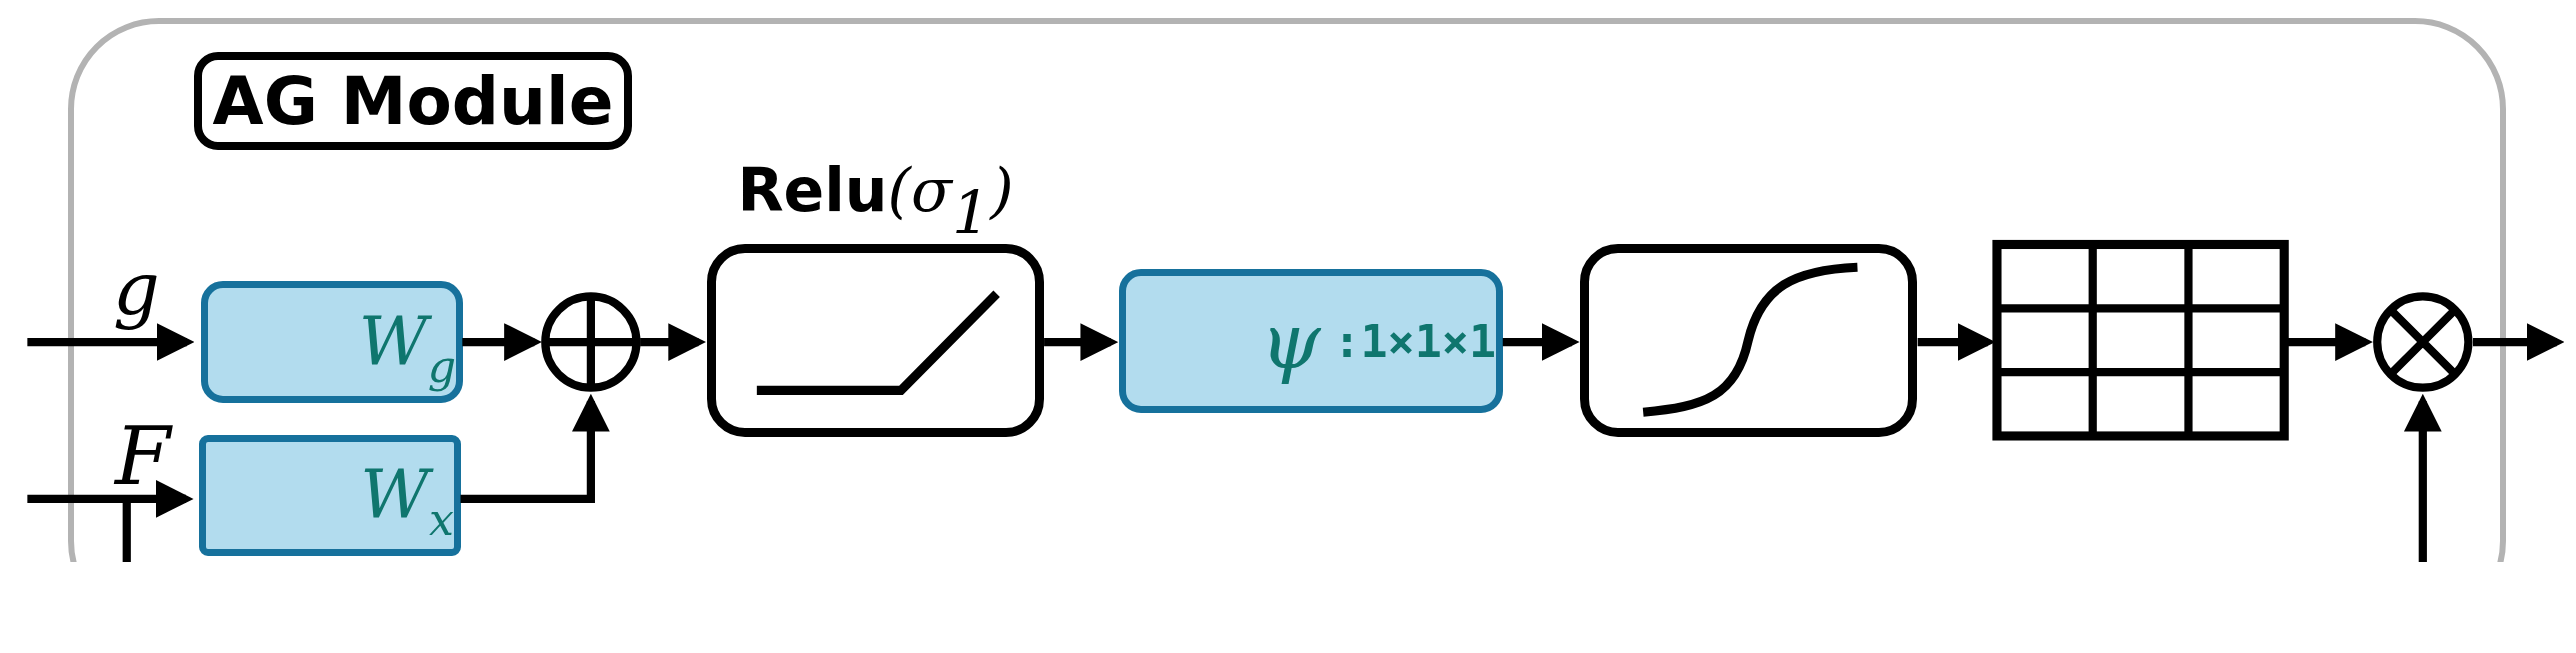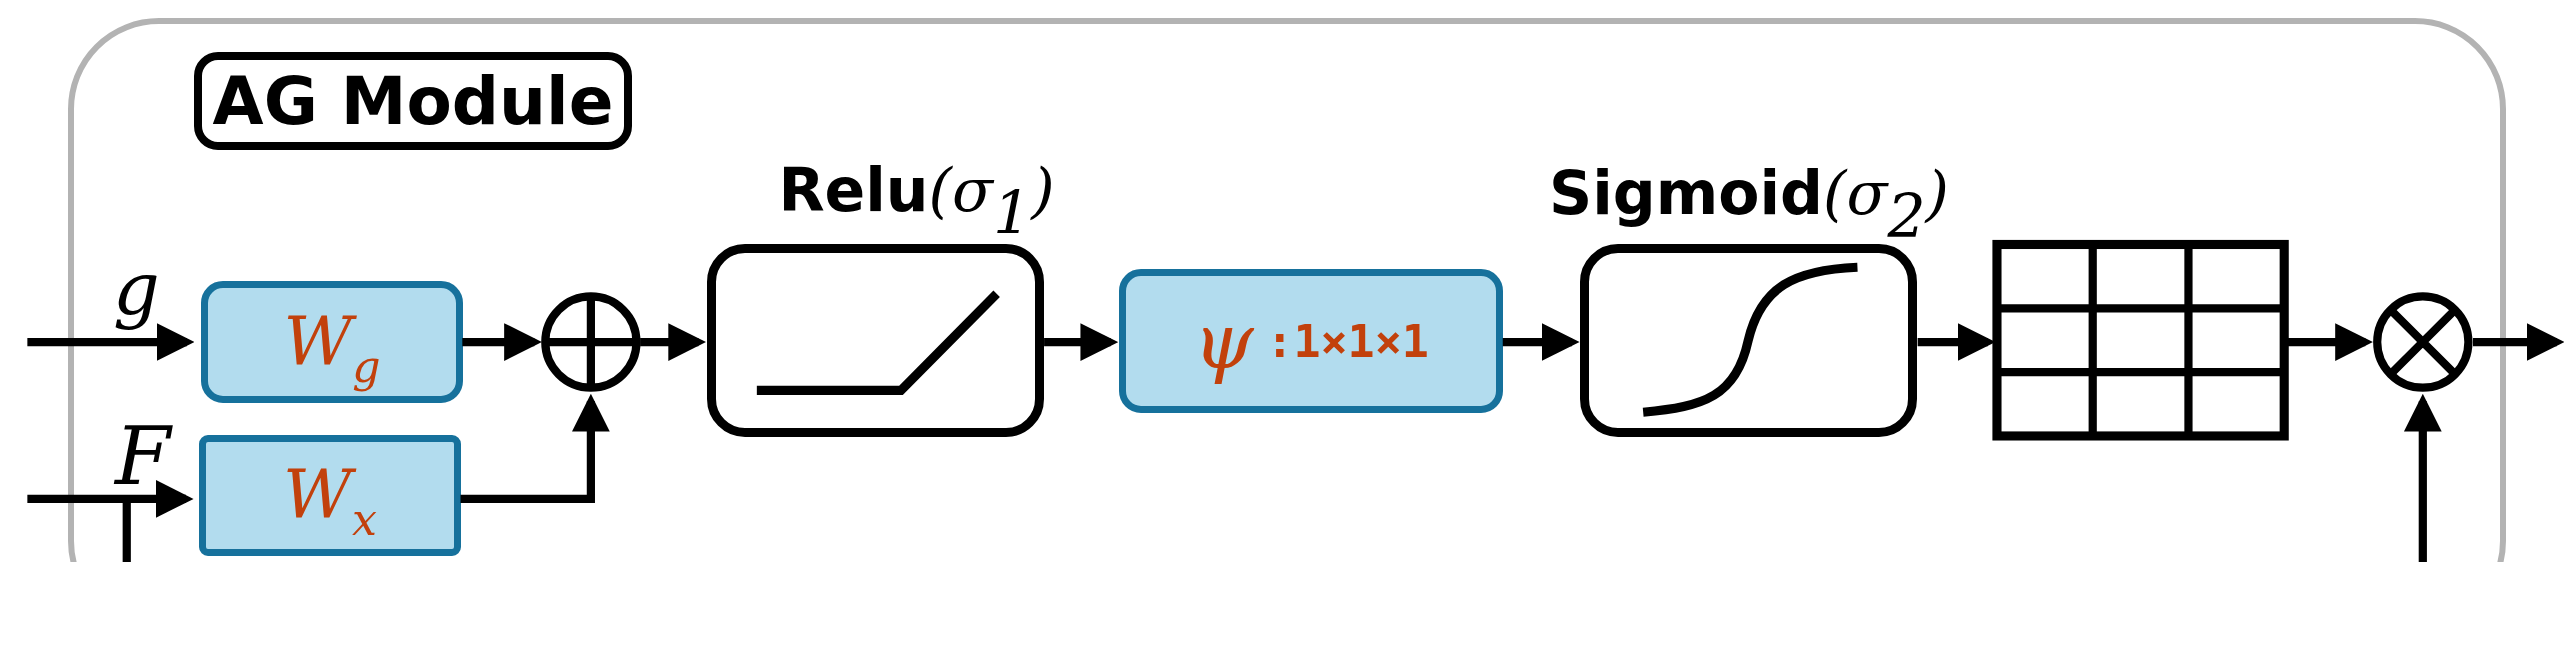--- a/index.html
+++ b/index.html
@@ -26,22 +26,22 @@
     left: 194px; top: 52px; width: 438px; height: 98px;
     border: 8.2px solid #000;
     border-radius: 24px;
     background: #fff;
     display: flex; align-items: center; justify-content: center;
     font-size: 66px; font-weight: bold; color: #000;
   }
 
   
   .block {
-    display: flex; align-items: center; justify-content: center;
-    color: #c2410c;
+    display: flex; align-items: center; justify-content: flex-end;
+    color: #0f766e;
   }
   .blue-block {
     background: #B2DCEE;
     border: 7.3px solid #16719C;
     border-radius: 22px;
   }
   .white-block {
     background: #fff;
     border: 9px solid #000;
     border-radius: 38px;
@@ -63,21 +63,21 @@
 
   
   .g-label { left: 113px; top: 252px; font-size: 73px; line-height: 1; }
   .f-label { left: 115px; top: 417px; font-size: 80px; line-height: 1; }
 
   
   .fn-label {
     font-size: 60px; font-weight: bold; color: #000;
     text-align: center; white-space: nowrap; line-height: 1.1;
   }
-  .relu-label      { left: 734px;  top: 157px; width: 365px; }
+  .relu-label      { left: 693px;  top: 157px; width: 365px; }
   .sigmoid-label   { left: 1544px; top: 160px; width: 410px; }
   .resampler-label { left: 1965px; top: 166px; width: 351px; }
   .fn-label .mi { font-weight: normal; font-size: 1.0em; }
 
   
   .psi-sym  { font-family: "DejaVu Serif", serif; font-style: italic; font-size: 77px; line-height: 1; }
   .psi-dims { font-family: "DejaVu Sans Mono", monospace; font-weight: bold; font-size: 45px; line-height: 1; margin-left: 12.8px; }
 
   .wires { left: 0; top: 0; width: 2576px; height: 654px; z-index: 5; pointer-events: none; }
 </style>
@@ -110,23 +110,20 @@
   <div class="abs fn-label relu-label">
     <span>Relu</span><span class="mi">(</span><span class="mi">σ</span><sub class="mi msub">1</sub><span class="mi">)</span>
   </div>
   <div class="abs block white-block relu-block"></div>
 
   <div class="abs block blue-block psi-block">
     <span class="psi-sym">ψ</span>
     <span class="psi-dims">:1×1×1</span>
   </div>
 
-  <div class="abs fn-label sigmoid-label">
-    <span>Sigmoid</span><span class="mi">(</span><span class="mi">σ</span><sub class="mi msub">2</sub><span class="mi">)</span>
-  </div>
   <div class="abs block white-block sigmoid-block"></div>
 
 
   <svg class="abs wires" viewBox="0 0 2825 717" xmlns="http://www.w3.org/2000/svg">
     <defs>
       <marker id="ah" viewBox="0 0 10 10" refX="8" refY="5" markerWidth="4.6" markerHeight="5.6" orient="auto">
         <path d="M0 0 L10 5 L0 10 Z" fill="#000"></path>
       </marker>
     </defs>
 

